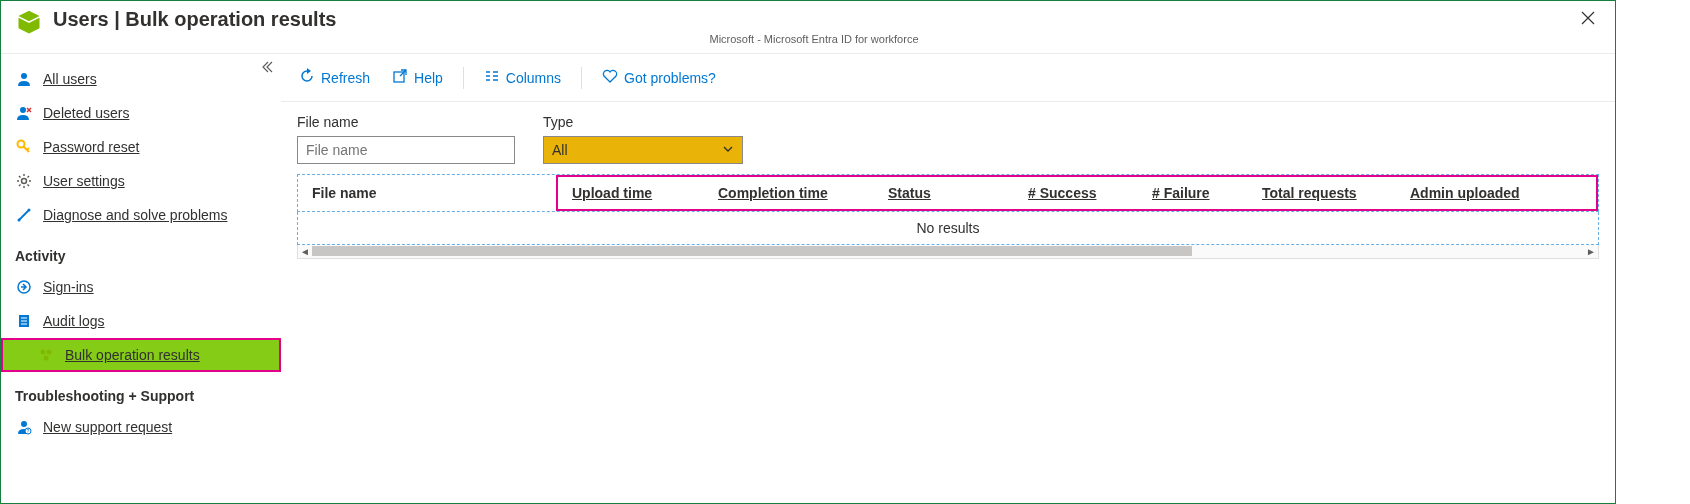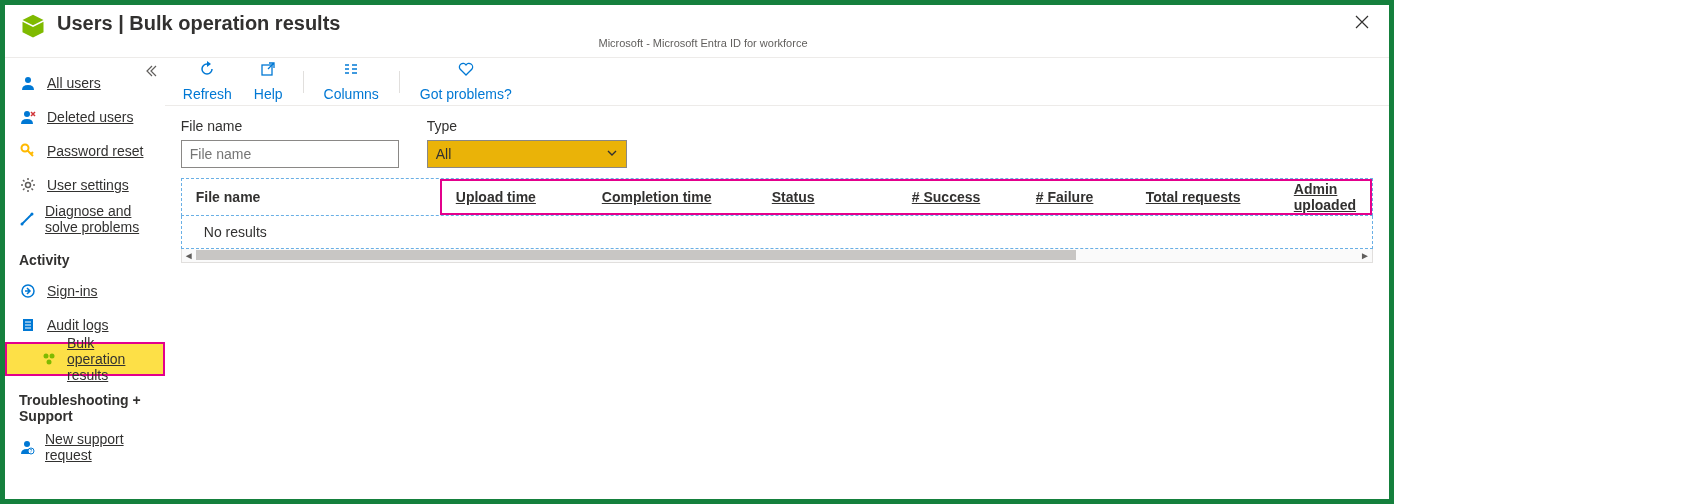--- a/index.html
+++ b/index.html
@@ -1,45 +1,45 @@
 <!DOCTYPE html>
 <html><head>
 <meta charset="utf-8">
 <style>
   * { box-sizing: border-box; }
   html, body { margin:0; padding:0; font-family: "Segoe UI", Arial, sans-serif; font-size:14px; color:#323130; background:#fff; }
-  .window { width:1394px; height:504px; border:5px solid #15803d; position:relative; display:flex; flex-direction:column; }
+  .window { width:1616px; height:504px; border:1px solid #15803d; position:relative; display:flex; flex-direction:column; }
   .header { display:flex; align-items:flex-start; padding:6px 14px 8px 14px; border-bottom:1px solid #edebe9; }
   .header-icon { margin-right:10px; margin-top:2px; }
   .header-texts { flex:1; }
   .header-title { font-size:20px; font-weight:600; line-height:24px; }
   .header-subtitle { font-size:11px; color:#605e5c; margin-top:2px;text-align:center; }
   .close-btn { font-size:16px; color:#323130; cursor:pointer; padding:4px 6px; }
   .body { flex:1; display:flex; overflow:hidden; }
   .sidebar { width:280px; border-right:0px solid #edebe9; padding:8px 0 8px 0; position:relative; }
   .collapse { position:absolute; top:6px; right:8px; color:#605e5c; font-size:14px; cursor:pointer; }
   .nav-item { display:flex; align-items:center; height:34px; padding:0 14px; cursor:pointer; gap:10px; }
-  .nav-item.selected { background:#fde047; border:2px solid #e3008c;padding-left:34px; }
+  .nav-item.selected { background:#84cc16; border:2px solid #e3008c;padding-left:34px; }
   .nav-item .nav-icon { width:18px; display:flex; align-items:center; justify-content:center; }
   .nav-label { font-size:14px;text-decoration:underline; }
   .nav-group { font-weight:600; padding:16px 14px 6px 14px; font-size:14px; }
   .main { flex:1; display:flex; flex-direction:column; }
   .toolbar { display:flex; align-items:center; height:48px; padding:0 12px; gap:10px; border-bottom:1px solid #edebe9; }
-  .tbtn { display:flex; align-items:center; gap:6px; color:#0078d4; cursor:pointer; font-size:14px; padding:4px 6px;flex-direction:column; }
+  .tbtn { display:flex; align-items:center; gap:6px; color:#0078d4; cursor:pointer; font-size:14px; padding:4px 6px; }
   .tsep { width:1px; height:22px; background:#e1dfdd; margin:0 4px; }
   .filters { display:flex; gap:28px; padding:12px 16px 10px 16px; }
   .filter { display:flex; flex-direction:column; gap:6px; }
   .filter label { font-size:14px; }
   .text-input { width:218px; height:28px; border:1px solid #8a8886; padding:0 8px; font-size:14px; }
   .select { width:200px; height:28px; border:1px solid #8a8886; padding:0 8px; font-size:14px; display:flex; align-items:center; justify-content:space-between; cursor:pointer; background:#eab308; }
   .table-area { margin:0 16px; }
   .thead { display:flex; align-items:center; height:38px; border:1px dashed #69afe5; background:#fff; }
   .th-highlight { border:2px solid #e3008c; display:flex; align-items:center; height:100%; flex:1;text-decoration:underline; }
   .th { font-weight:600; font-size:14px; padding:0 14px; display:flex; align-items:center; height:100%; }
-  .tbody { border:1px dashed #69afe5; border-top:none; }
+  .tbody { border:1px dashed #69afe5; border-top:none;text-align:center; }
   .no-results { padding:8px 22px; font-size:14px; }
   .hscroll { height:14px; border:1px solid #e1dfdd; border-top:none; position:relative; background:#fafafa; }
   .hscroll .thumb { position:absolute; left:14px; top:1px; height:10px; width:880px; background:#c8c6c4; }
   .hscroll .arrow { position:absolute; top:0; width:14px; height:12px; color:#605e5c; font-size:10px; display:flex; align-items:center; justify-content:center; }
   .hscroll .arrow.left { left:0; }
   .hscroll .arrow.right { right:0; }
 </style>
 </head>
 <body>
 

